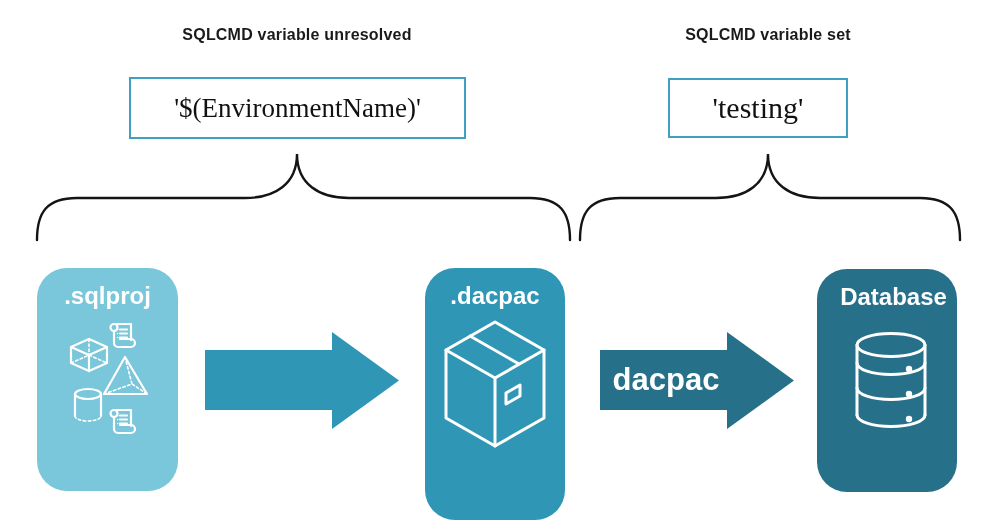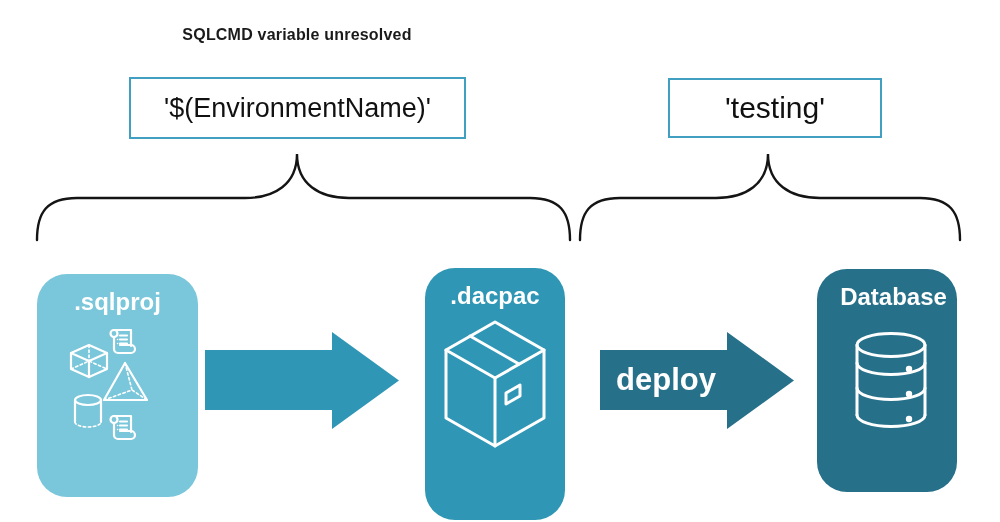--- a/index.html
+++ b/index.html
@@ -23,33 +23,33 @@
   }
   .heading--left  { left: 92px;  top: 26px; }
   .heading--right { left: 563px; top: 26px; }
   .codebox {
     position: absolute;
     border: 2px solid #41A0C2;
     background: #ffffff;
     display: flex;
     align-items: center;
     justify-content: center;
-    font-family: Liberation Sans, sans-serif;
+    font-family: Liberation Serif, serif;
     color: #111111;
   }
   .codebox--left  { left: 129px; top: 77px; width: 337px; height: 62px; font-size: 27px; }
-  .codebox--right { left: 668px; top: 78px; width: 214px; height: 60px; font-size: 30px; }
+  .codebox--right { left: 668px; top: 78px; width: 180px; height: 60px; font-size: 30px; }
   .brace { position: absolute; }
   .brace--left  { left: 35px;  top: 150px; }
   .brace--right { left: 578px; top: 150px; }
   .node {
     position: absolute;
     border-radius: 30px;
   }
-  .node--sqlproj  { left: 37px;  top: 274px; width: 161px; height: 223px; }
+  .node--sqlproj  { left: 37px;  top: 268px; width: 141px; height: 223px; }
   .node--dacpac   { left: 425px; top: 268px; width: 140px; height: 252px; }
   .node--database { left: 817px; top: 269px; width: 140px; height: 223px; }
   .node-label {
     padding-top: 14px;
     text-align: center;
     font-size: 24px;
     font-weight: 700;
     color: #ffffff;
   }
   .node-icons { position: absolute; }
@@ -73,20 +73,21 @@
   }
   .arrow-label--build  { left: 213px; }
   .arrow-label--deploy { left: 601px; }
 </style>
 </head>
 <body>
 
 <div class="canvas">
 
   <div class="heading heading--left">SQLCMD variable unresolved</div>
+  <div class="heading heading--right">SQLCMD variable set</div>
 
   <div class="codebox codebox--left">
     <span>'$(EnvironmentName)'</span>
   </div>
   <div class="codebox codebox--right">
     <span>'testing'</span>
   </div>
 
   <svg class="brace brace--left" width="537" height="92" viewBox="0 0 537 92">
     <path d="M2,90 C2,62 12,48 42,48 L210,48 C240,48 262,34 262,4 C262,34 284,48 314,48 L495,48 C525,48 535,62 535,90" fill="none" stroke="#141414" stroke-width="2.4" stroke-linecap="round"></path>
@@ -150,21 +151,21 @@
       <path d="M6,32 V100 L55,128 V60"></path>
       <path d="M104,32 V100 L55,128"></path>
       <path d="M30,18 L79,46"></path>
       <path d="M66,75 l14,-8 v11 l-14,8 z"></path>
     </svg>
   </div>
 
   <svg class="arrow-svg arrow-svg--deploy" width="195" height="99" viewBox="0 0 195 99">
     <polygon points="0,19 127,19 127,1 194,49.5 127,98 127,79 0,79" fill="#26708A"></polygon>
   </svg>
-  <div class="arrow-label arrow-label--deploy">deploy</div>
+  <div class="arrow-label arrow-label--deploy">dacpac</div>
 
   <div class="node node--database" style="background: rgb(38, 112, 138); padding-left: 13px;">
     <div class="node-label">Database</div>
     <svg class="node-icons" width="74" height="98" viewBox="0 0 74 98" fill="none" stroke="#ffffff" stroke-width="3" stroke-linecap="round">
       <ellipse cx="37" cy="14" rx="34" ry="11.5"></ellipse>
       <path d="M3,14 V84 M71,14 V84"></path>
       <path d="M3,32 a34,11.5 0 0 0 68,0"></path>
       <path d="M3,57 a34,11.5 0 0 0 68,0"></path>
       <path d="M3,84 a34,11.5 0 0 0 68,0"></path>
       <circle cx="55" cy="38" r="3.2" fill="#ffffff" stroke="none"></circle>

